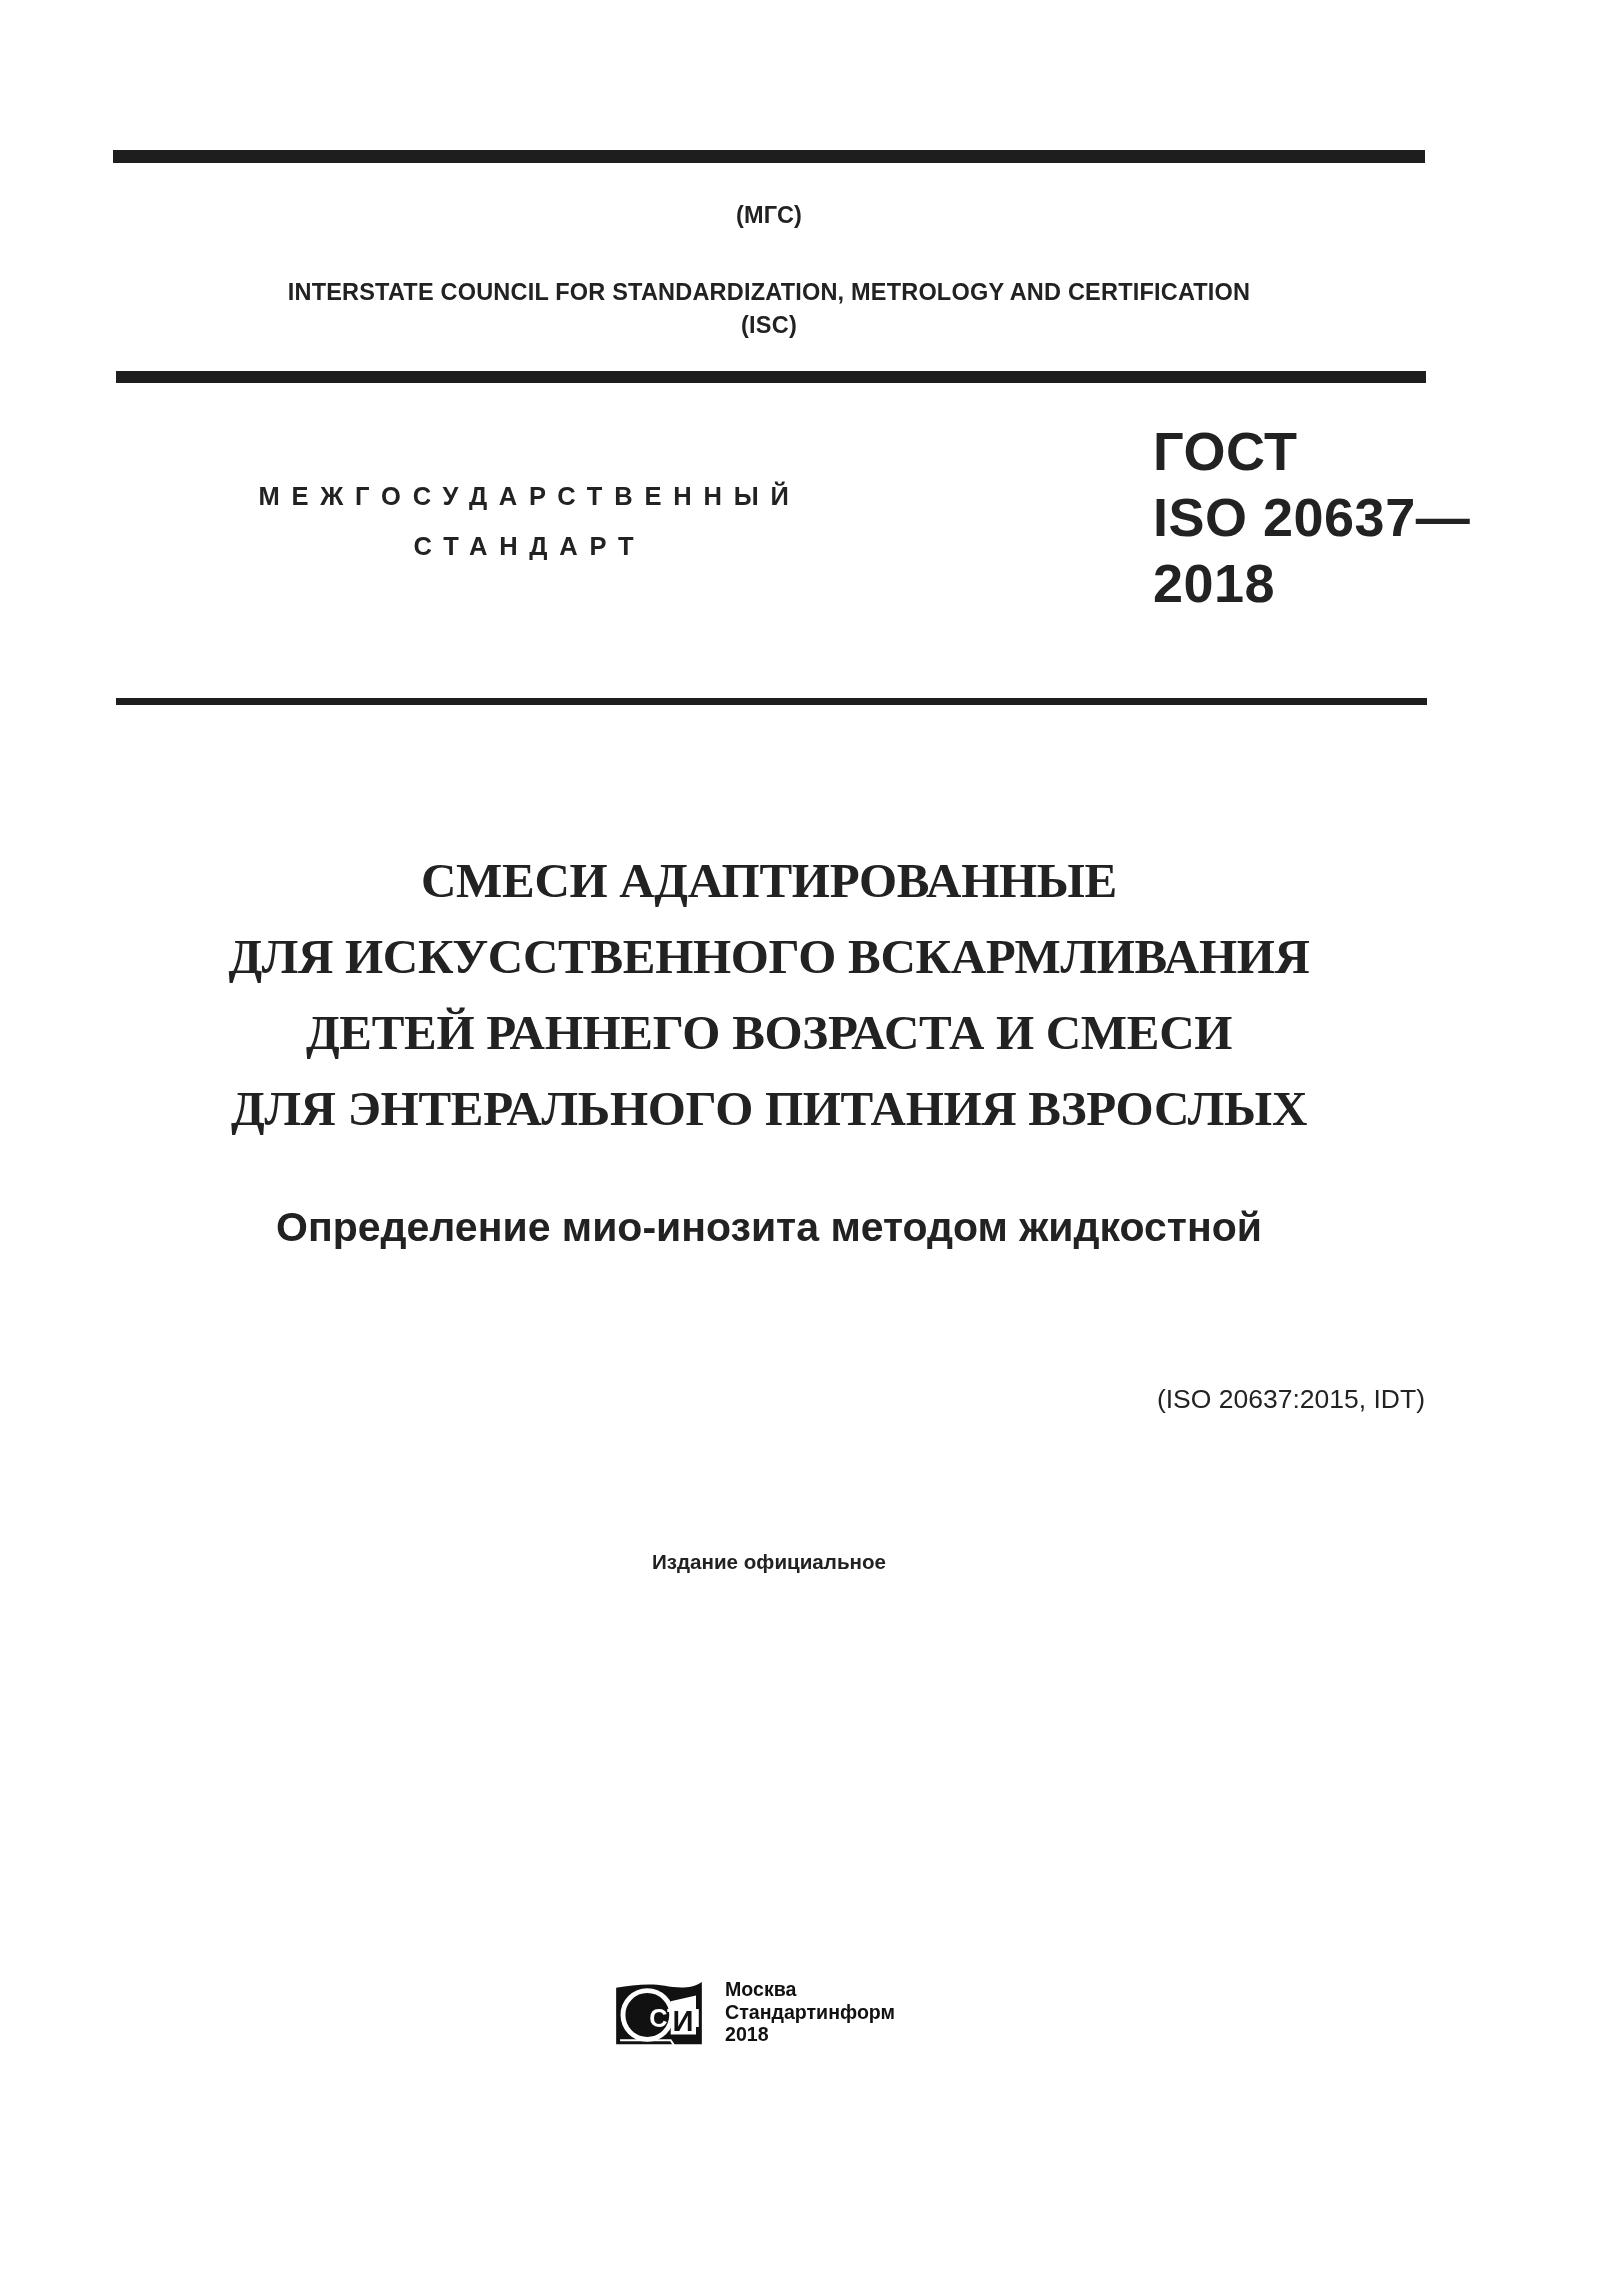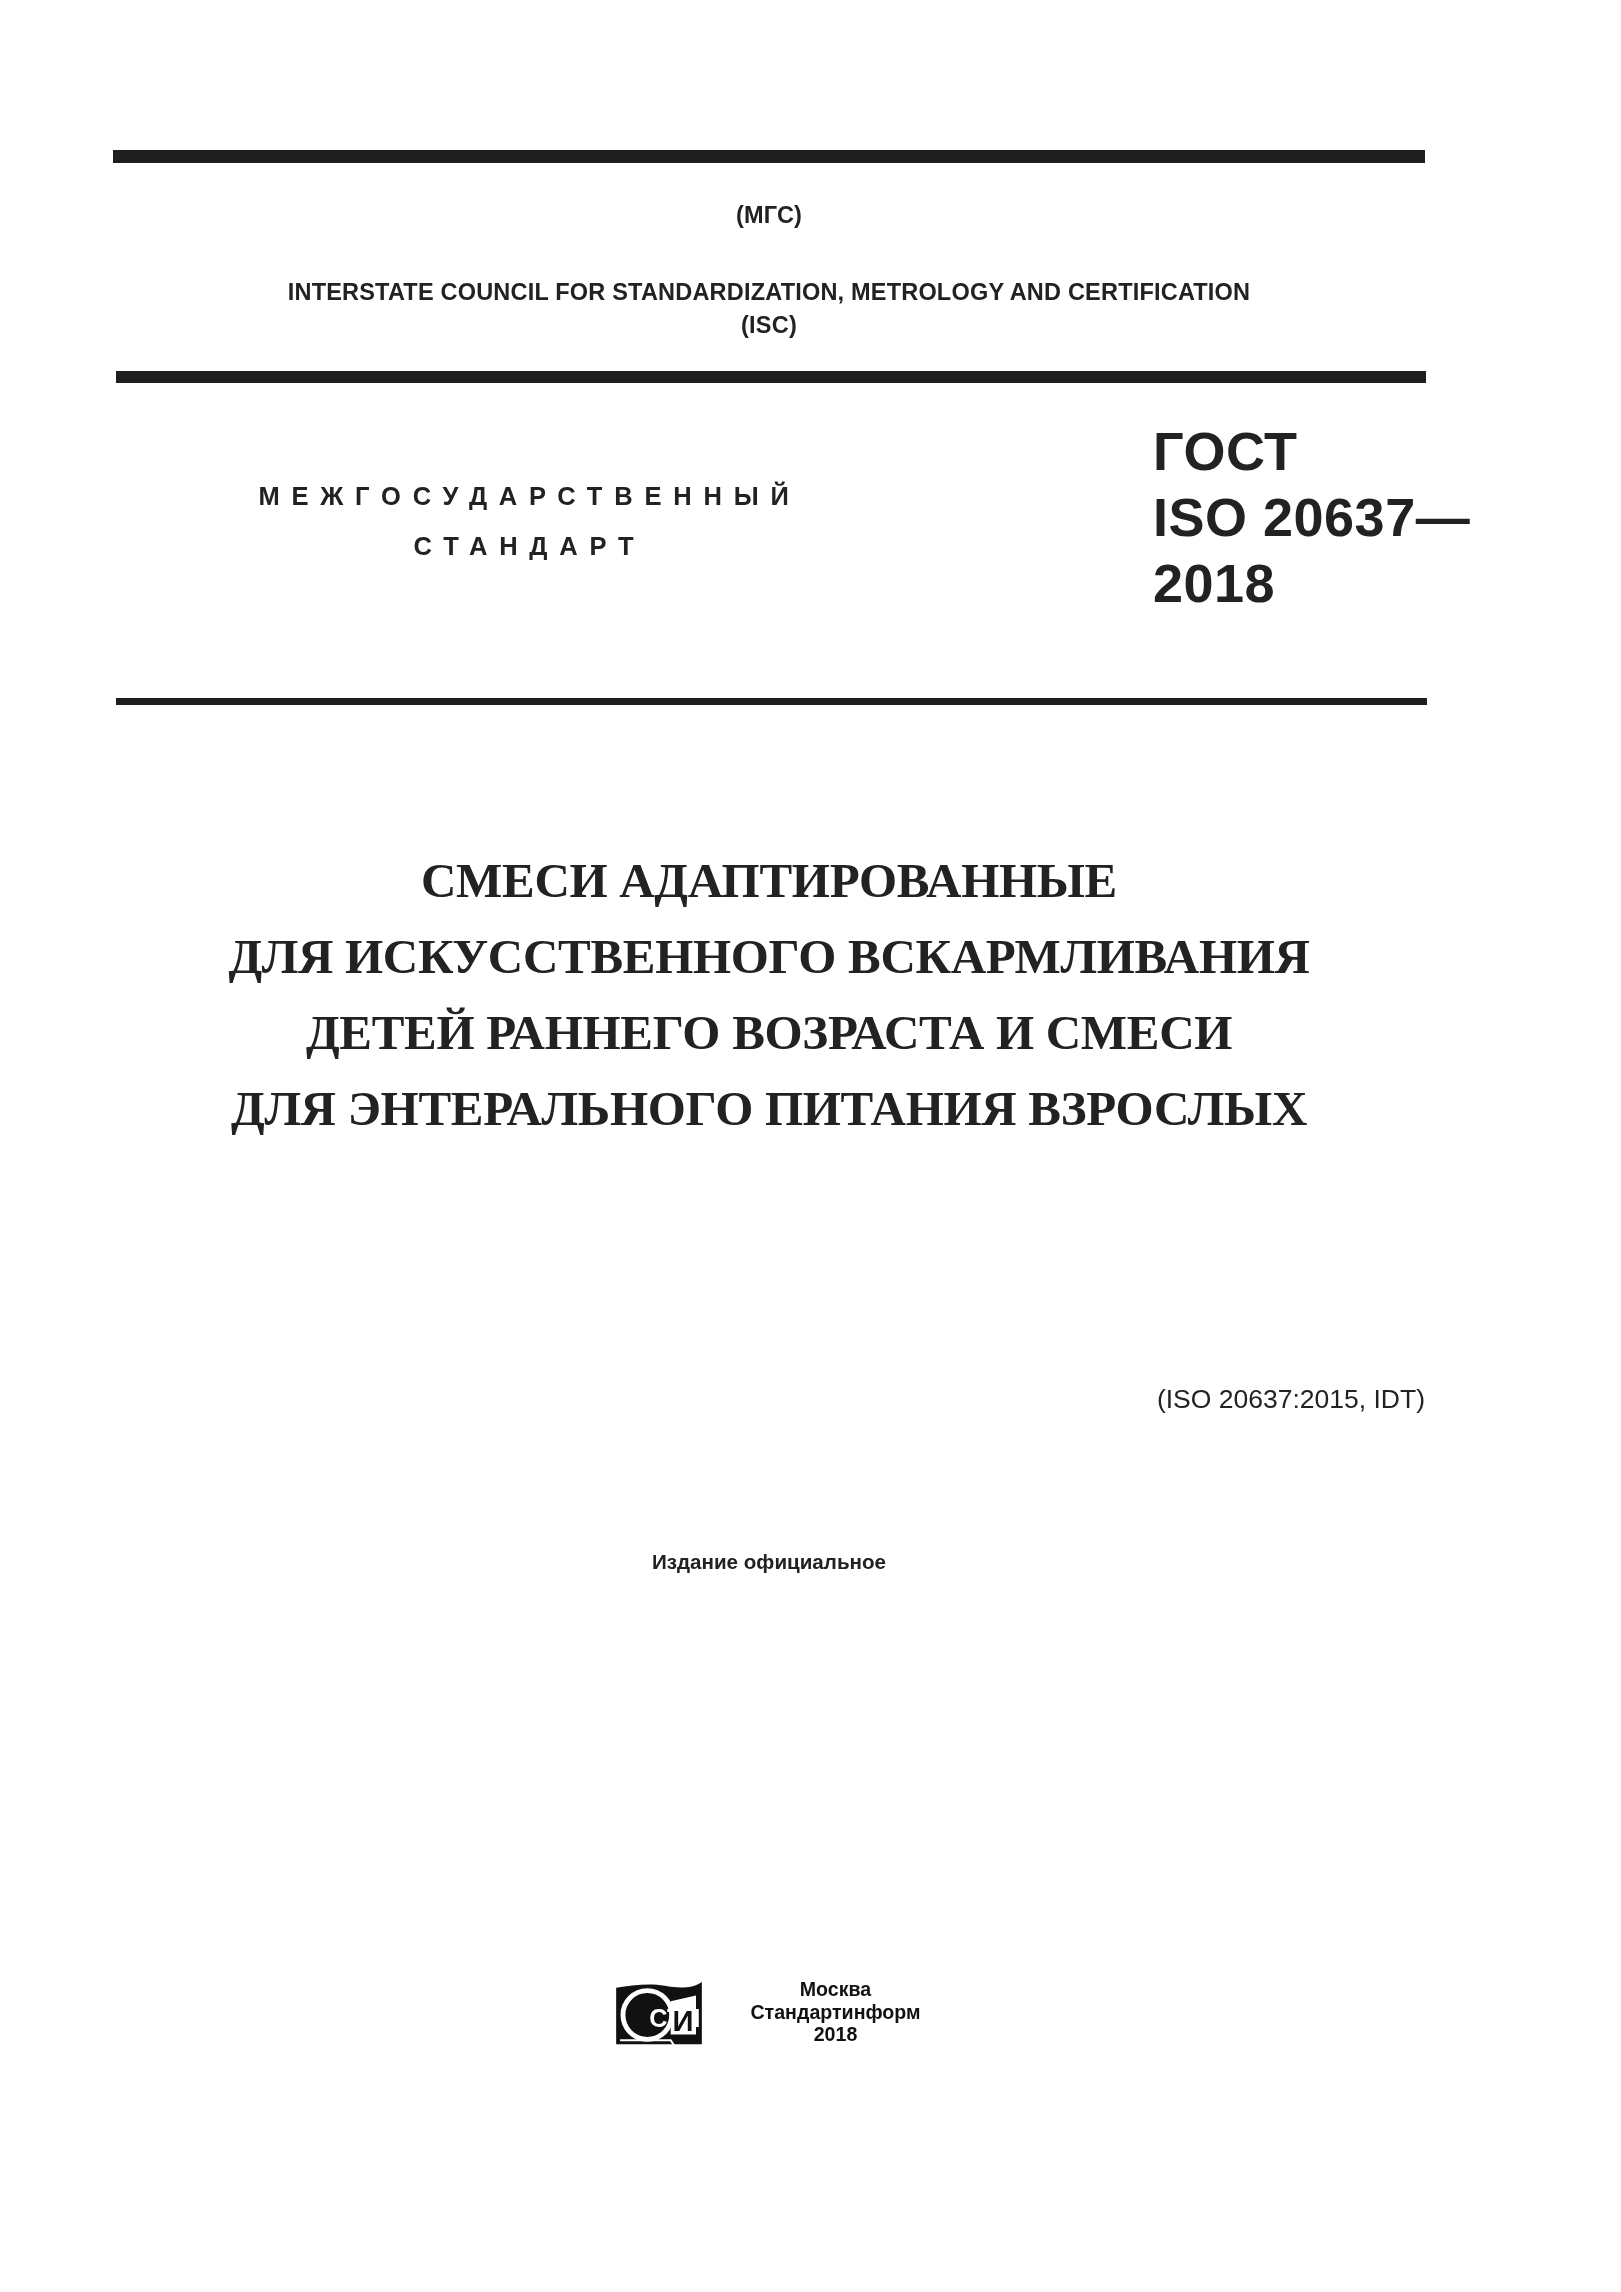--- a/index.html
+++ b/index.html
@@ -113,21 +113,21 @@
       top: 1978px;
       width: 94px;
       height: 74px;
     }
 
     .publisher-text {
       position: absolute;
       left: 725px;
       width: 221px;
       top: 1978px;
-      text-align: center;
+      text-align: left;
       font-weight: bold;
       font-size: 19.6px;
       line-height: 22.5px;
       color: #111111;
     }
   </style>
 </head>
 <body>
 
 <div class="rule rule-top"></div>
@@ -157,20 +157,21 @@
 <div class="rule rule-bot"></div>
 
 <div class="main-title">
   <div>СМЕСИ АДАПТИРОВАННЫЕ</div>
   <div>ДЛЯ ИСКУССТВЕННОГО ВСКАРМЛИВАНИЯ</div>
   <div>ДЕТЕЙ РАННЕГО ВОЗРАСТА И СМЕСИ</div>
   <div>ДЛЯ ЭНТЕРАЛЬНОГО ПИТАНИЯ ВЗРОСЛЫХ</div>
 </div>
 
 <div class="subtitle">
+  <div>Определение мио-инозита методом жидкостной</div>
 </div>
 
 <div class="iso-ref">(ISO 20637:2015, IDT)</div>
 
 <div class="edition">Издание официальное</div>
 
 <div class="publisher-logo">
   <svg width="94" height="74" viewBox="0 0 96 76" xmlns="http://www.w3.org/2000/svg">
 
     <path d="M4 10 L4 68 L92 68 L92 4 C80 12 66 10 54 8 C36 5 20 8 4 10 Z" fill="#111"></path>

